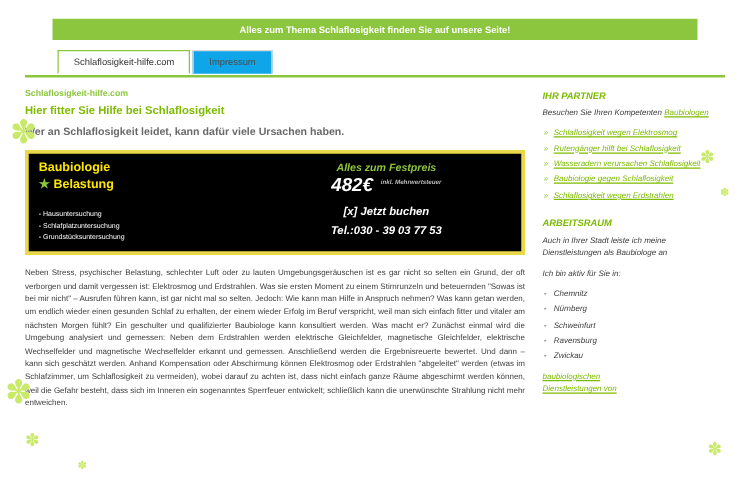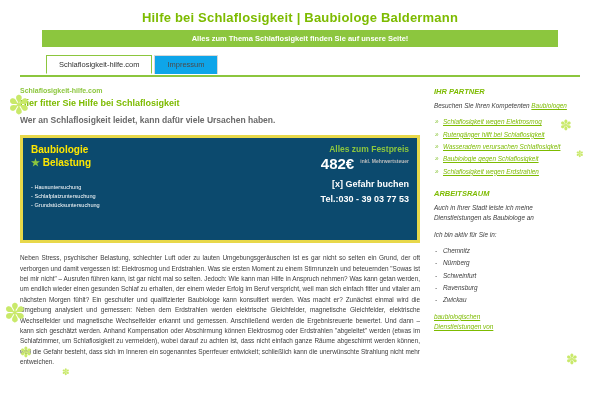--- a/index.html
+++ b/index.html
@@ -114,39 +114,40 @@
     color: #6a6a6a;
     font-size: 8.5px;
     margin: 0 0 9px 0;
     font-weight: bold;
     line-height: 1.45;
   }
 
   
   .adbox {
     border: 3px solid #e8d84a;
-    background: #0c4a6e;
+    background: #000000;
     padding: 6px 8px;
     margin-bottom: 10px;
     position: relative;
-    height: 108px;
+    height: 84px;
     box-sizing: border-box;
   }
   .adbox .cols {
     display: flex;
     height: 100%;
   }
   .ad-left {
     width: 46%;
     padding-right: 4px;
   }
   .ad-right {
     width: 54%;
-    text-align: right;
+    text-align: center;
     padding-left: 4px;
+    font-style: italic;
   }
   .ad-brand {
     color: #ffe700;
     font-size: 10px;
     font-weight: bold;
     line-height: 1.25;
   }
   .ad-brand .star { color: #8cc63e; }
   .ad-list {
     margin: 14px 0 0 0;
@@ -241,21 +242,20 @@
   <div class="flower" style="left:8px; top:92px;">✽</div>
   <div class="flower small" style="left:560px; top:118px;">✽</div>
   <div class="flower tiny" style="left:576px; top:150px;">✽</div>
   <div class="flower small" style="left:66px; top:186px;">✽</div>
   <div class="flower" style="left:4px; top:300px;">✽</div>
   <div class="flower small" style="left:20px; top:345px;">✽</div>
   <div class="flower tiny" style="left:62px; top:368px;">✽</div>
   <div class="flower small" style="left:566px; top:352px;">✽</div>
 
   <div class="header">
-    <div class="site-title">Hilfe bei Schlaflosigkeit | Baubiologe Baldermann</div>
     <div class="subbar">Alles zum Thema Schlaflosigkeit finden Sie auf unsere Seite!</div>
   </div>
 
   <div class="navwrap">
     <div class="nav">
       <a href="#" class="active">Schlaflosigkeit-hilfe.com</a>
       <a href="#">Impressum</a>
     </div>
   </div>
 
@@ -279,21 +279,21 @@
               <li>- Schlafplatzuntersuchung</li>
               <li>- Grundstücksuntersuchung</li>
             </ul>
           </div>
           <div class="ad-right">
             <div class="ad-head">Alles zum Festpreis</div>
             <div class="ad-price">
               <span>482€</span>
               <span class="ad-vat">inkl. Mehrwertsteuer</span>
             </div>
-            <div class="ad-cta">[x] Gefahr buchen</div>
+            <div class="ad-cta">[x] Jetzt buchen</div>
             <div class="ad-tel">Tel.:030 - 39 03 77 53</div>
           </div>
         </div>
       </div>
 
       <div class="body-text">
         <p>Neben Stress, psychischer Belastung, schlechter Luft oder zu lauten Umgebungsgeräuschen ist es gar nicht so selten ein Grund, der oft verborgen und damit vergessen ist: Elektrosmog und Erdstrahlen. Was sie ersten Moment zu einem Stirnrunzeln und beteuernden "Sowas ist bei mir nicht" – Ausrufen führen kann, ist gar nicht mal so selten. Jedoch: Wie kann man Hilfe in Anspruch nehmen? Was kann getan werden, um endlich wieder einen gesunden Schlaf zu erhalten, der einem wieder Erfolg im Beruf verspricht, weil man sich einfach fitter und vitaler am nächsten Morgen fühlt? Ein geschulter und qualifizierter Baubiologe kann konsultiert werden. Was macht er? Zunächst einmal wird die Umgebung analysiert und gemessen: Neben dem Erdstrahlen werden elektrische Gleichfelder, magnetische Gleichfelder, elektrische Wechselfelder und magnetische Wechselfelder erkannt und gemessen. Anschließend werden die Ergebnisreuerte bewertet. Und dann – kann sich geschätzt werden. Anhand Kompensation oder Abschirmung können Elektrosmog oder Erdstrahlen "abgeleitet" werden (etwas im Schlafzimmer, um Schlaflosigkeit zu vermeiden), wobei darauf zu achten ist, dass nicht einfach ganze Räume abgeschirmt werden können, weil die Gefahr besteht, dass sich im Inneren ein sogenanntes Sperrfeuer entwickelt; schließlich kann die unerwünschte Strahlung nicht mehr entweichen.</p>
       </div>
     </div>
 

